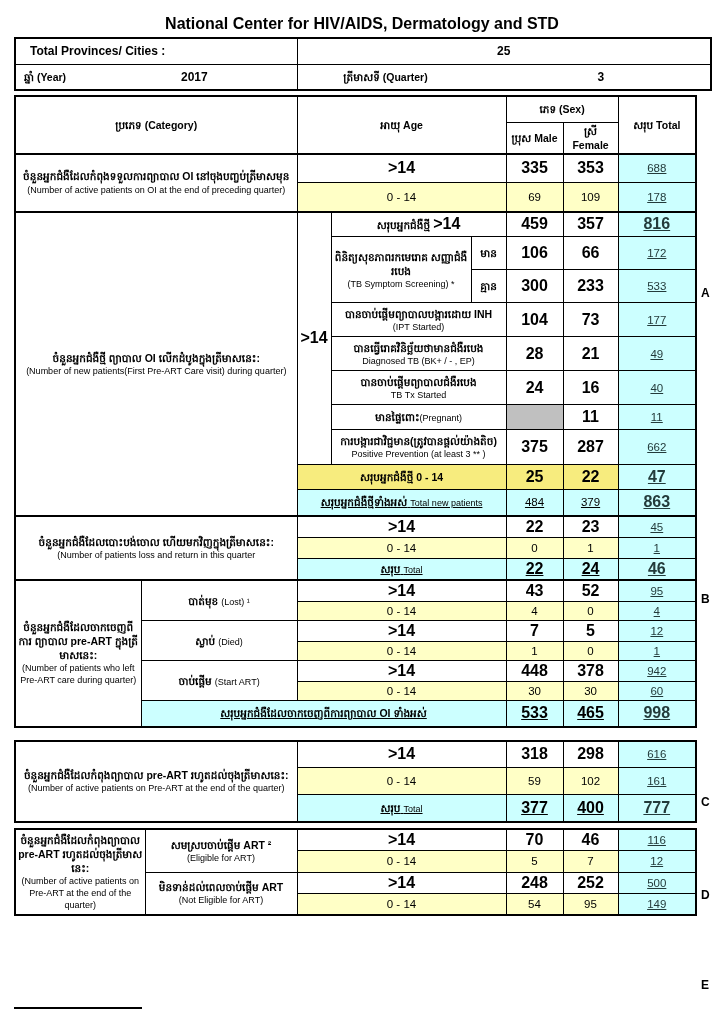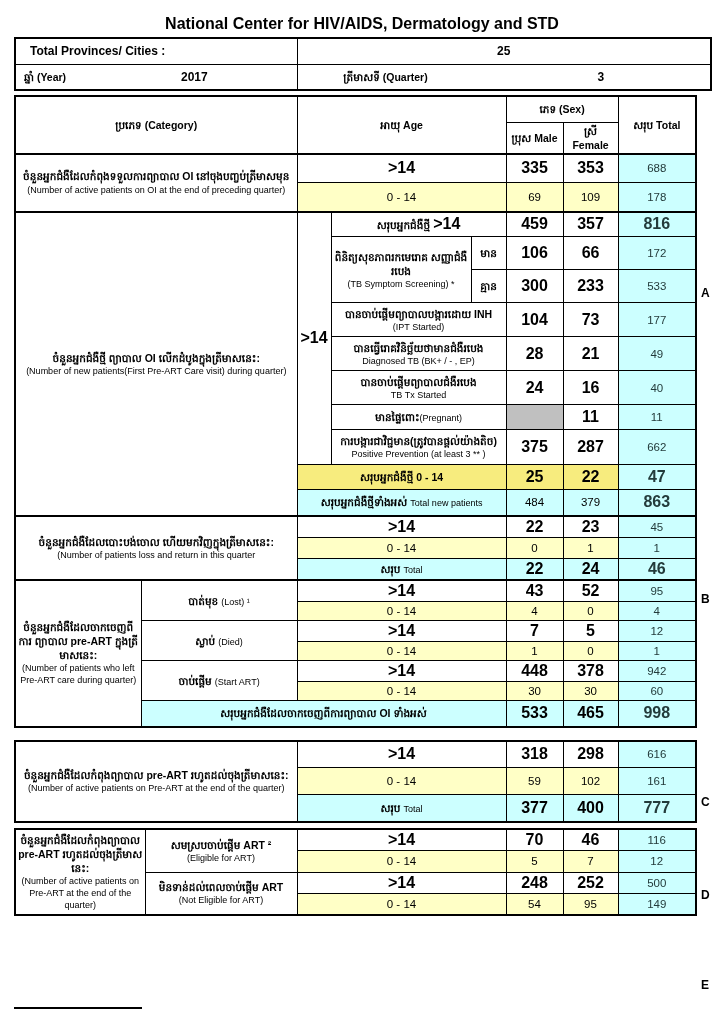--- a/index.html
+++ b/index.html
@@ -17,21 +17,21 @@
      font-size:11px;padding:1px 2px;overflow:hidden;}
   .outer{border:2px solid #000;}
   .bt2 td{border-top:2px solid #000;}
   
   .h26{height:26px}.h29{height:29px}.h25{height:25px}.h33{height:33px}
   .h34{height:34px}.h35{height:35px}.h21{height:21px}.h22{height:22px}
   .h19{height:19px}.h27{height:27px}
   
   .yel{background:#FFFFC6;}
   .dyel{background:#F7EC7E;}
-  .cyan{background:#CCFFFF;}
+  .cyan{background:#CCFFFF;text-decoration:underline;}
   .grey{background:#C0C0C0;}
   .km{font-size:10.5px;font-weight:bold;line-height:14px;}
   .en{font-size:9px;font-weight:normal;line-height:12px;}
   .num{font-size:11.5px;}
   .numb{font-size:16px;font-weight:bold;}
   .tot{color:#233b3b;}
   .lab-left{text-align:left;padding-left:14px;font-weight:bold;font-size:12px;}
   .val-mid{font-weight:bold;font-size:12px;}
   .flexcell{display:flex;align-items:center;gap:28px;}
   .flexcell .fl-lab{padding-left:6px;}

